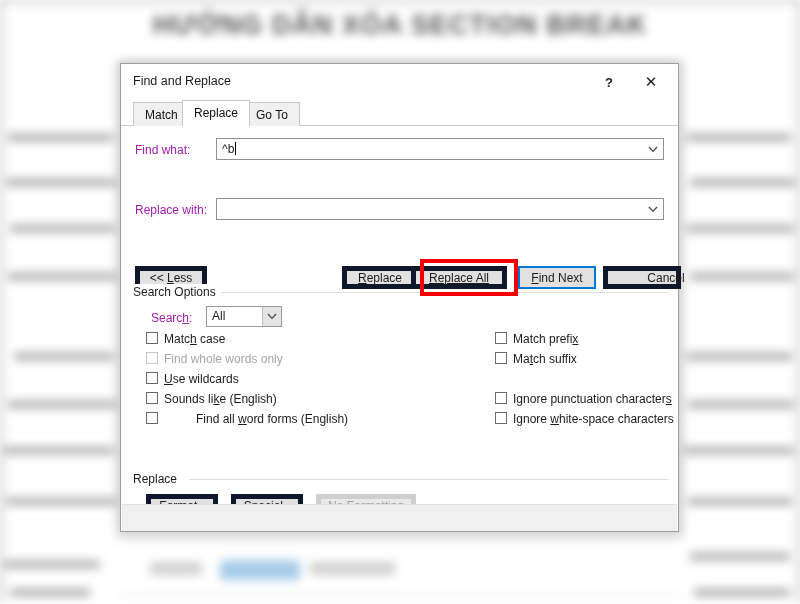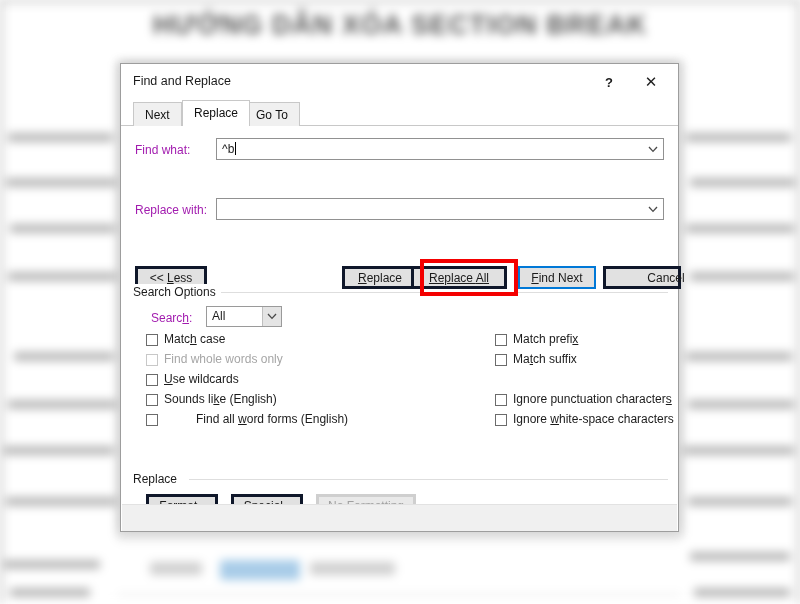--- a/index.html
+++ b/index.html
@@ -198,21 +198,21 @@
     background: #000;
     vertical-align: -2px;
     margin-left: 1px;
   }
 
   
   .btn {
     position: absolute;
     height: 23px;
     background: #e1e1e1;
-    border: 3px solid #0f172a;
+    border: 5px solid #0f172a;
     font-size: 12px;
     color: #1b1b1b;
     display: flex;
     align-items: center;
     justify-content: center;
     box-sizing: border-box;
     cursor: default;
     font-family: "Liberation Sans", sans-serif;
     white-space: nowrap;
   }
@@ -240,21 +240,21 @@
   .group-rule {
     position: absolute;
     height: 1px;
     background: #dedede;
   }
 
   
   .chk {
     position: absolute;
     display: flex;
-    align-items: flex-end;
+    align-items: flex-start;
     font-size: 12px;
     color: #1b1b1b;
     cursor: default;
     white-space: nowrap;
   }
   .chk .box {
     width: 12px;
     height: 12px;
     border: 1px solid #6b6b6b;
     background: #ffffff;
@@ -348,21 +348,21 @@
 <div id="dialog">
 
   <div class="titlebar">
     <div class="title-text">Find and Replace</div>
     <div class="title-btn help">?</div>
     <div class="title-btn close">✕</div>
   </div>
 
   <div class="tabstrip">
     <div class="tabstrip-line"></div>
-    <div class="tab" style="left:12px;"><span>Next</span></div>
+    <div class="tab" style="left:12px;"><span>Match</span></div>
     <div class="tab active" style="left:61px;"><span>Replace</span></div>
     <div class="tab" style="left:123px;"><span>Go To</span></div>
   </div>
 
   <div class="dlg-body">
 
     <div class="field-label" style="left:14px; top:17px;">Find what:</div>
     <div class="combo" style="left:95px; top:12px; width:448px;">
       <div class="val"><span>^b</span><span class="caret-cursor"></span></div>
       <div class="caret">

